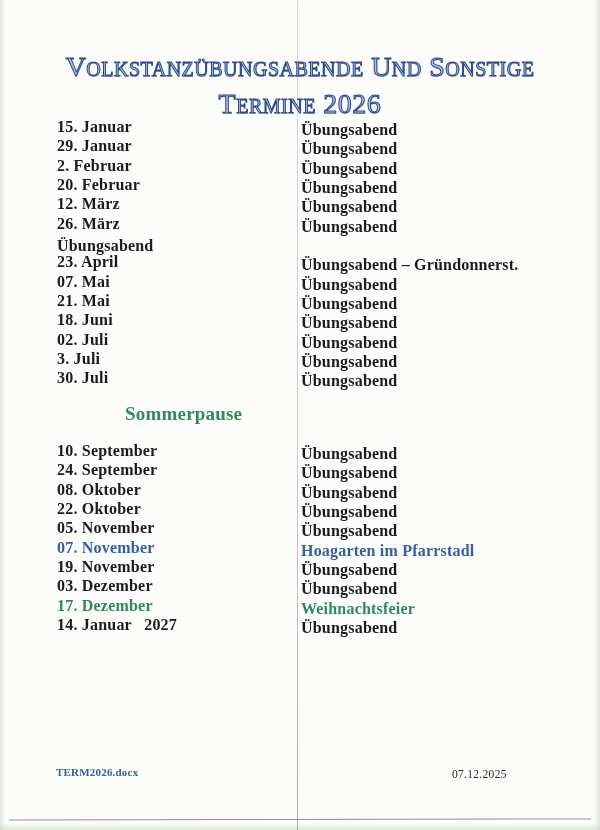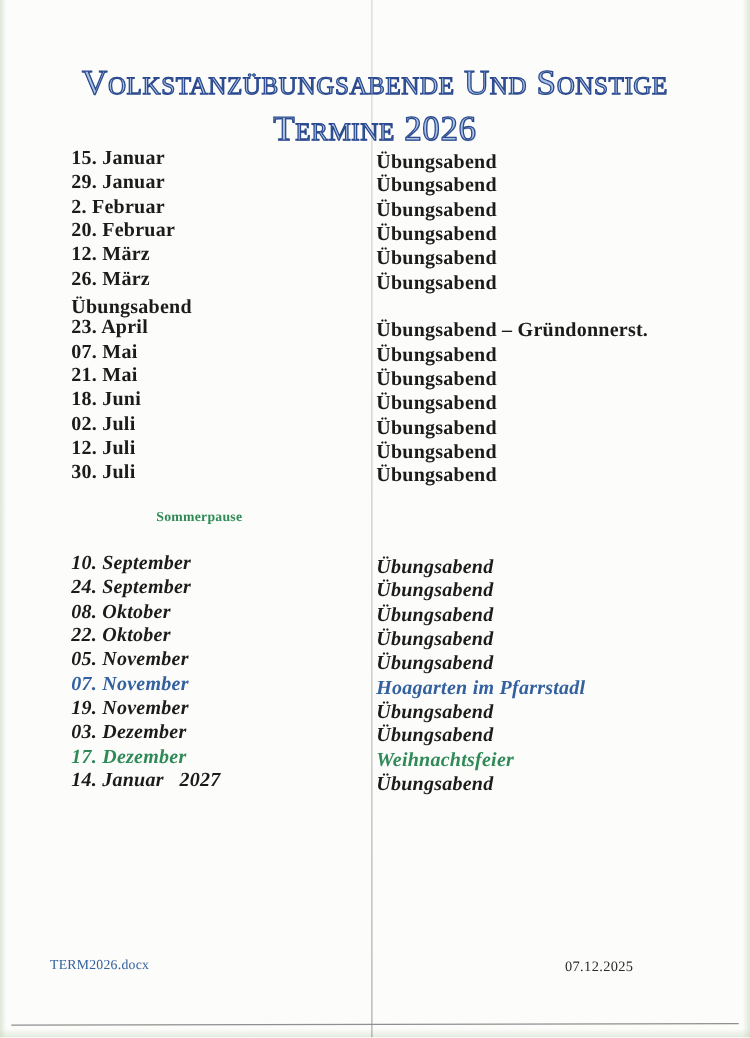--- a/index.html
+++ b/index.html
@@ -71,51 +71,51 @@
     -webkit-text-stroke: 1px var(--title-stroke, #2b4a8f);
     text-shadow: 0.5px 0.5px 0 rgba(43,74,143,.35);
   }
   
   .block {
     position: absolute;
     left: 57px;
     right: 10px;
   }
   .block-1 { top: 117px; }
-  .block-2 { top: 441px; font-style: italic; }
+  .block-2 { top: 441px; }
   .row {
     display: flex;
     height: 19.35px;
     line-height: 19.35px;
     font-weight: bold;
     font-size: 16px;
     letter-spacing: 0.2px;
     white-space: pre;
   }
   .row .date  { width: 244px; flex: 0 0 244px; }
   .row .event { position: relative; top: 3px; flex: 1; }
   .c-blue  .date, .c-blue  .event { color: var(--accent-blue, #33619f); }
   .c-green .date, .c-green .event { color: var(--accent-green, #2f8a58); }
   
   .break-label {
     position: absolute;
     left: 125px;
     top: 404px;
     font-weight: bold;
-    font-size: 11px;
+    font-size: 19px;
     line-height: 20px;
     color: var(--accent-green, #2f8a58);
     letter-spacing: 0.2px;
   }
   
   .footer-file {
     position: absolute;
-    left: 40px;
+    left: 56px;
     top: 766px;
-    font-weight: normal;
+    font-weight: bold;
     font-size: 11px;
     color: var(--accent-blue, #33619f);
     letter-spacing: 0.2px;
   }
   .footer-date {
     position: absolute;
     left: 452px;
     top: 768px;
     font-size: 11.5px;
     color: #2a2a2a;
@@ -181,21 +181,21 @@
     </div>
       <div class="row">
       <span class="date">18. Juni</span>
       <span class="event">Übungsabend</span>
     </div>
       <div class="row">
       <span class="date">02. Juli</span>
       <span class="event">Übungsabend</span>
     </div>
       <div class="row">
-      <span class="date">12. Juli</span>
+      <span class="date">3. Juli</span>
       <span class="event">Übungsabend</span>
     </div>
       <div class="row">
       <span class="date">30. Juli</span>
       <span class="event">Übungsabend</span>
     </div>
     </div>
 
   <div class="break-label">Sommerpause</div>
 

